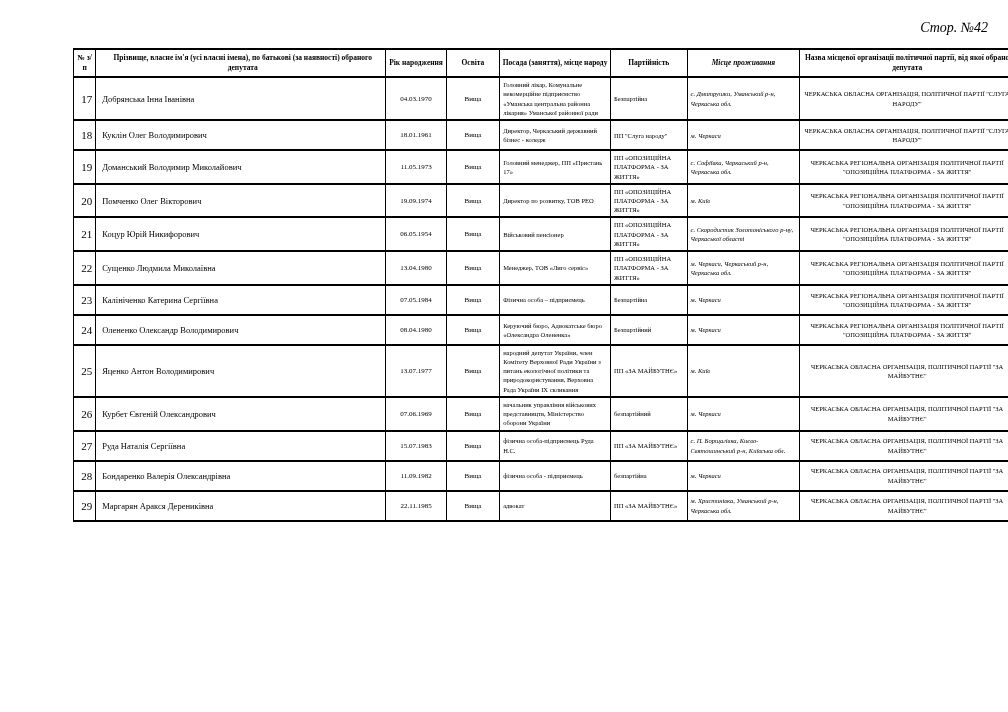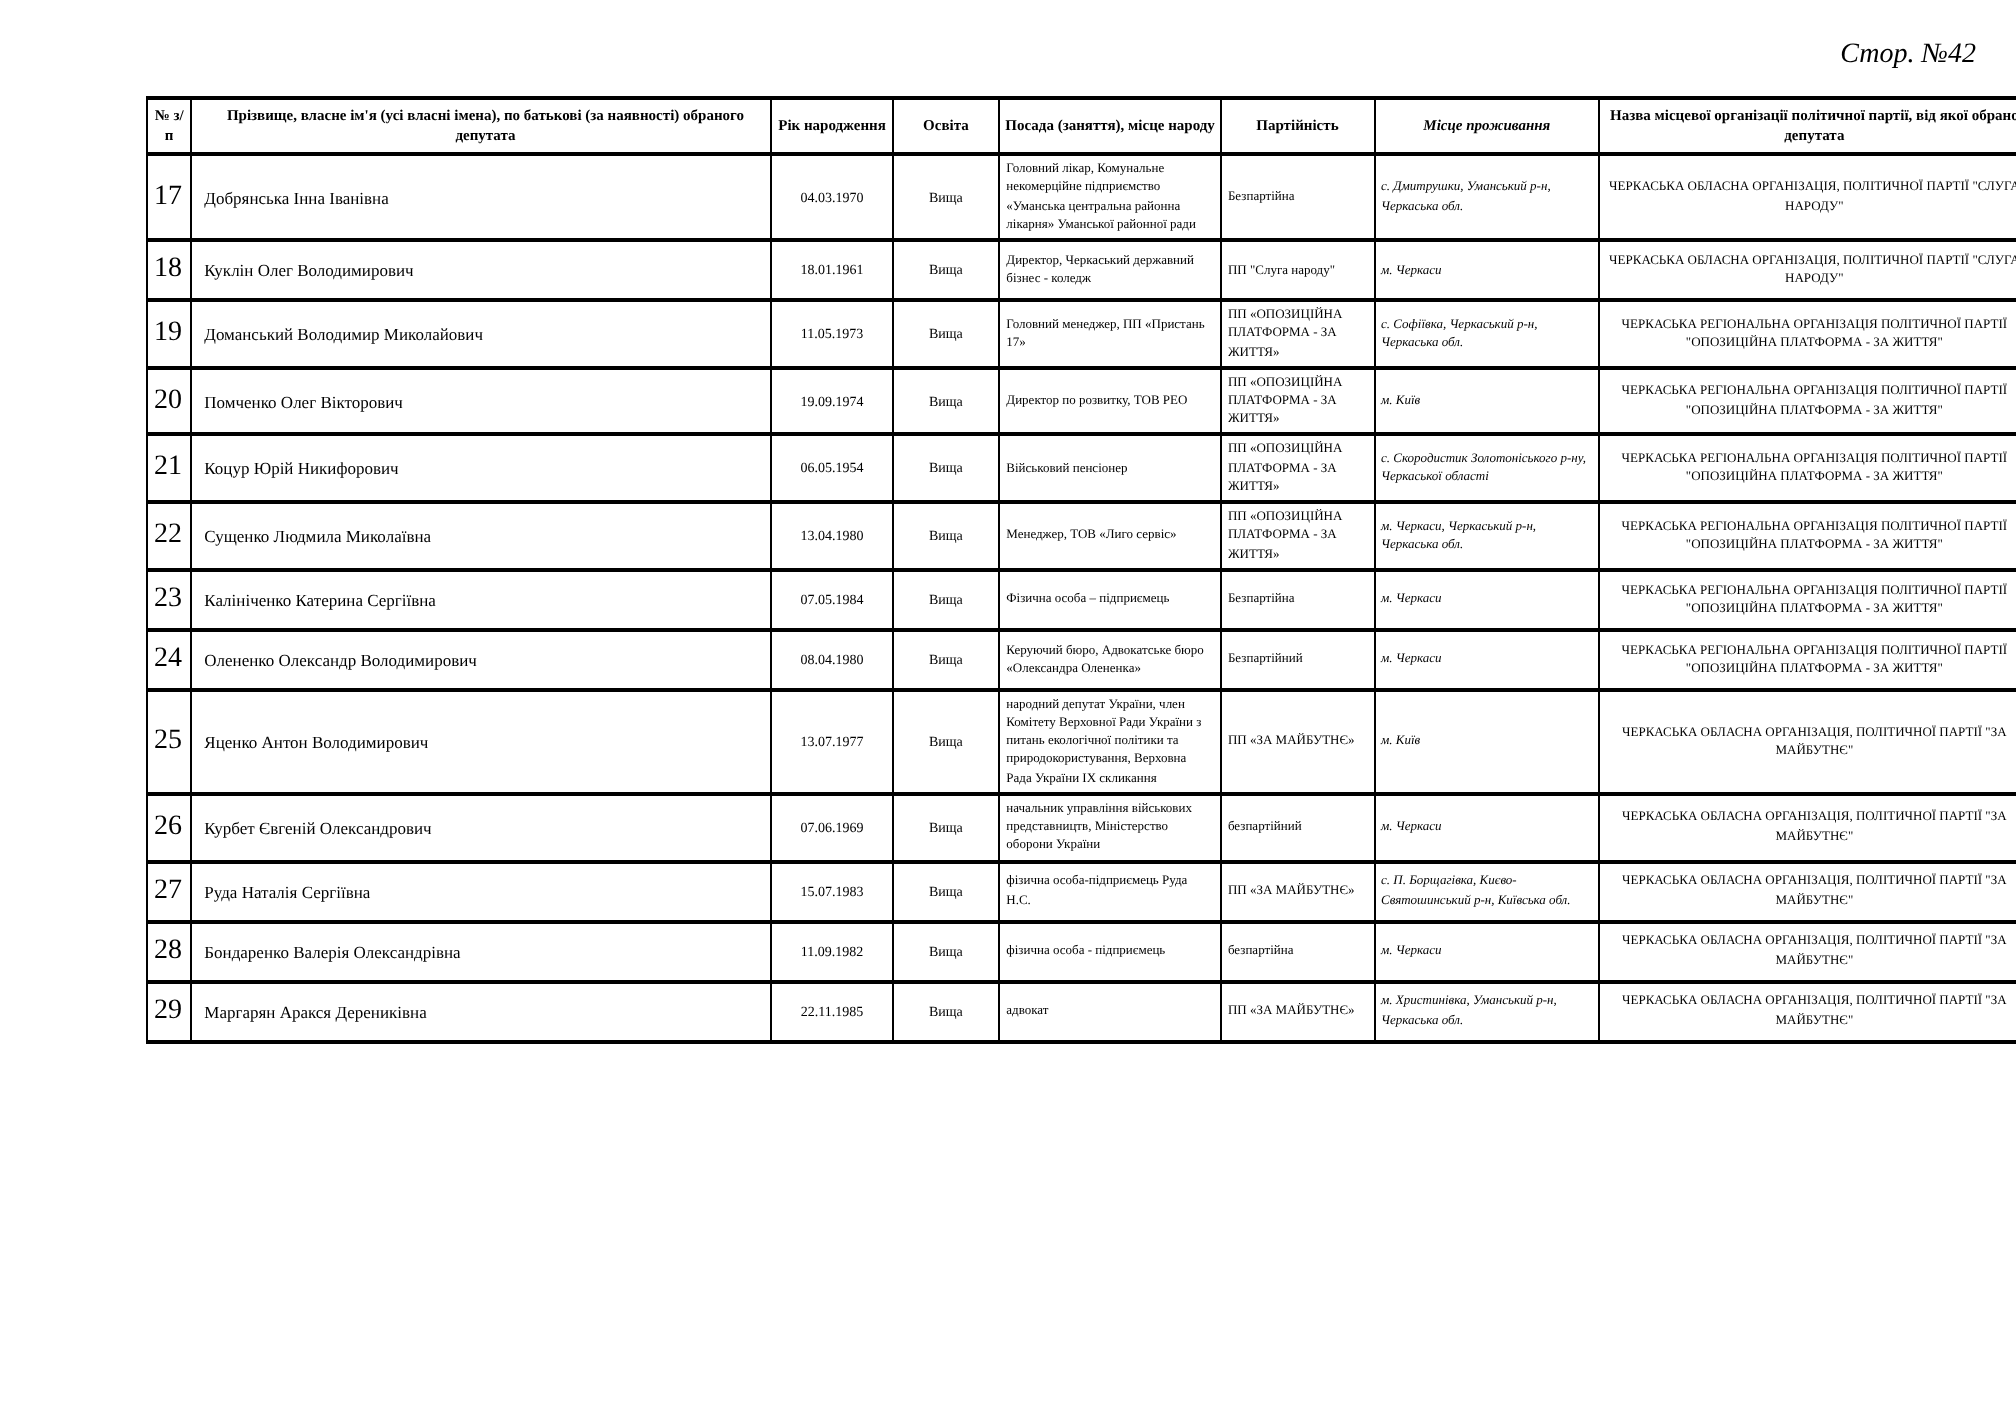--- a/index.html
+++ b/index.html
@@ -48,21 +48,21 @@
     word-wrap: break-word;
   }
   table.deputies th {
     font-size: 7.5px;
     font-weight: bold;
     text-align: center;
     line-height: 1.35;
     padding: 3px 2px;
   }
   table.deputies td { height: 24px; }
-  .col-num      { width: 22px;  font-size: 14px; text-align: left; }
+  .col-num      { width: 22px;  font-size: 11px; text-align: right; }
   .col-name     { width: 288px; font-size: 8.5px; text-align: left; padding-left: 6px !important; }
   .col-birth    { width: 60px;  font-size: 7px;   text-align: center; font-family: Liberation Serif, serif; }
   .col-education{ width: 53px;  font-size: 7px;   text-align: center; }
   .col-position { width: 110px; font-size: 6.5px; text-align: left; line-height: 1.42; }
   .col-party    { width: 76px;  font-size: 6.5px; text-align: left; line-height: 1.42; }
   .col-residence{ width: 112px; font-size: 6.5px; text-align: left; line-height: 1.42; font-style: italic; }
   .col-org      { width: 213px; font-size: 6.5px; text-align: center; line-height: 1.42; }
 </style>
 </head>
 <body>

